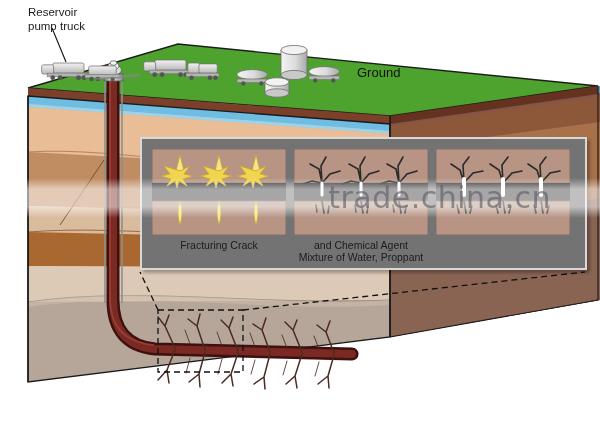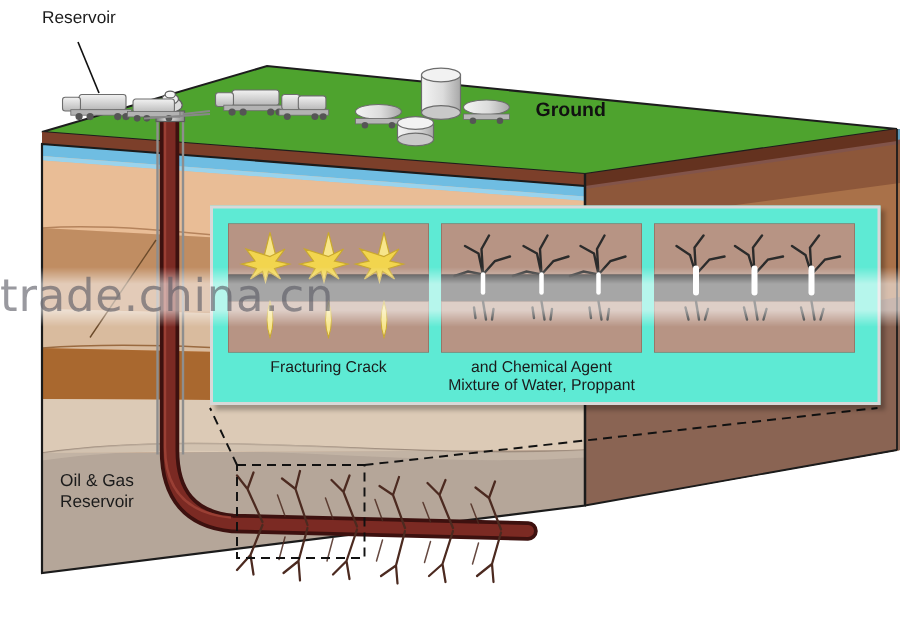--- a/index.html
+++ b/index.html
@@ -4,41 +4,41 @@
 <style>
   html,body{margin:0;padding:0;background:#ffffff;}
   body{width:600px;height:424px;overflow:hidden;
        font-family:"Liberation Sans","DejaVu Sans",sans-serif;}
   #stage{position:relative;width:600px;height:424px;background:#fff;}
   svg.layer{position:absolute;left:0;top:0;width:600px;height:424px;display:block;}
 
   .lbl{position:absolute;color:#1b1b1b;font-size:11.5px;line-height:13.5px;
        font-family:"Liberation Sans","DejaVu Sans",sans-serif;}
   #label-pump{left:28px;top:6px;width:110px;}
-  #label-ground{left:357px;top:66px;font-size:13px;font-weight:bold;color:#111;}
+  #label-ground{left:357px;top:66px;font-size:13px;font-weight:normal;color:#111;}
   #label-reservoir{left:40px;top:315px;width:110px;}
 
   
   #inset{position:absolute;left:140px;top:137px;width:447px;height:133px;
-         background:#5eead4;border:2px solid #d8d8d8;box-sizing:border-box;
+         background:#737373;border:2px solid #d8d8d8;box-sizing:border-box;
          box-shadow:3px 3px 3px rgba(0,0,0,.28);}
   .cell{position:absolute;top:10px;width:134px;height:86px;}
   .cell.c1{left:10px;} .cell.c2{left:152px;} .cell.c3{left:294px;}
   .caption{position:absolute;top:100px;width:146px;text-align:center;
            font-size:10.5px;line-height:12px;color:#1b1b1b;}
   .caption.c1{left:4px;} .caption.c2{left:146px;} .caption.c3{left:288px;}
 
   
   #wm{position:absolute;left:0;top:178px;width:600px;height:40px;
       pointer-events:none;}
   #wmband{position:absolute;left:0;top:0;width:600px;height:40px;
       background:rgba(255,255,255,.55);
       -webkit-mask-image:linear-gradient(to bottom,transparent 0,#000 28%,#000 72%,transparent 100%);
       mask-image:linear-gradient(to bottom,transparent 0,#000 28%,#000 72%,transparent 100%);}
-  #wmtext{position:absolute;left:0;top:2px;width:551px;text-align:left;
+  #wmtext{position:absolute;left:0;top:2px;width:551px;text-align:right;
       font-size:30px;letter-spacing:.5px;color:rgba(90,90,100,.62);
       font-family:"DejaVu Sans",sans-serif;}
 </style>
 </head>
 <body>
 
 <div id="stage">
 
   <svg class="layer" viewBox="0 0 600 424">
     <defs>
@@ -315,27 +315,24 @@
       <div>Fracturing Crack</div>
     </div>
     <div class="caption c2">
       <div>and Chemical Agent</div>
       <div>Mixture of Water, Proppant</div>
     </div>
   </div>
 
   <div class="lbl" id="label-pump">
     <div>Reservoir</div>
+    <div>pump truck</div>
   </div>
 
   <div class="lbl" id="label-ground">Ground</div>
 
-  <div class="lbl" id="label-reservoir">
-    <div>Oil &amp; Gas</div>
-    <div>Reservoir</div>
-  </div>
 
   <div id="wm">
     <div id="wmband"></div>
     <div id="wmtext">trade.china.cn</div>
   </div>
 
 </div>
 
 </body></html>

